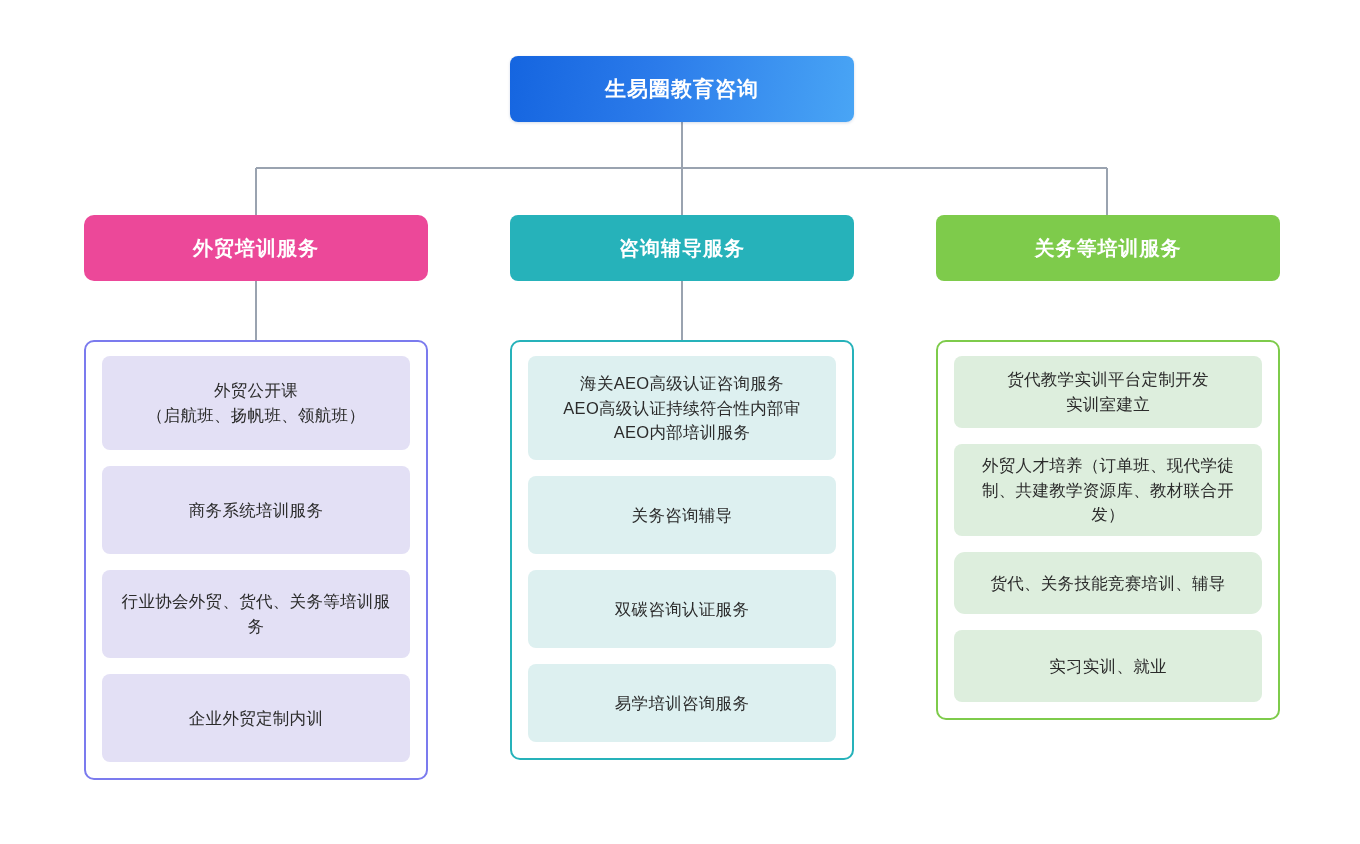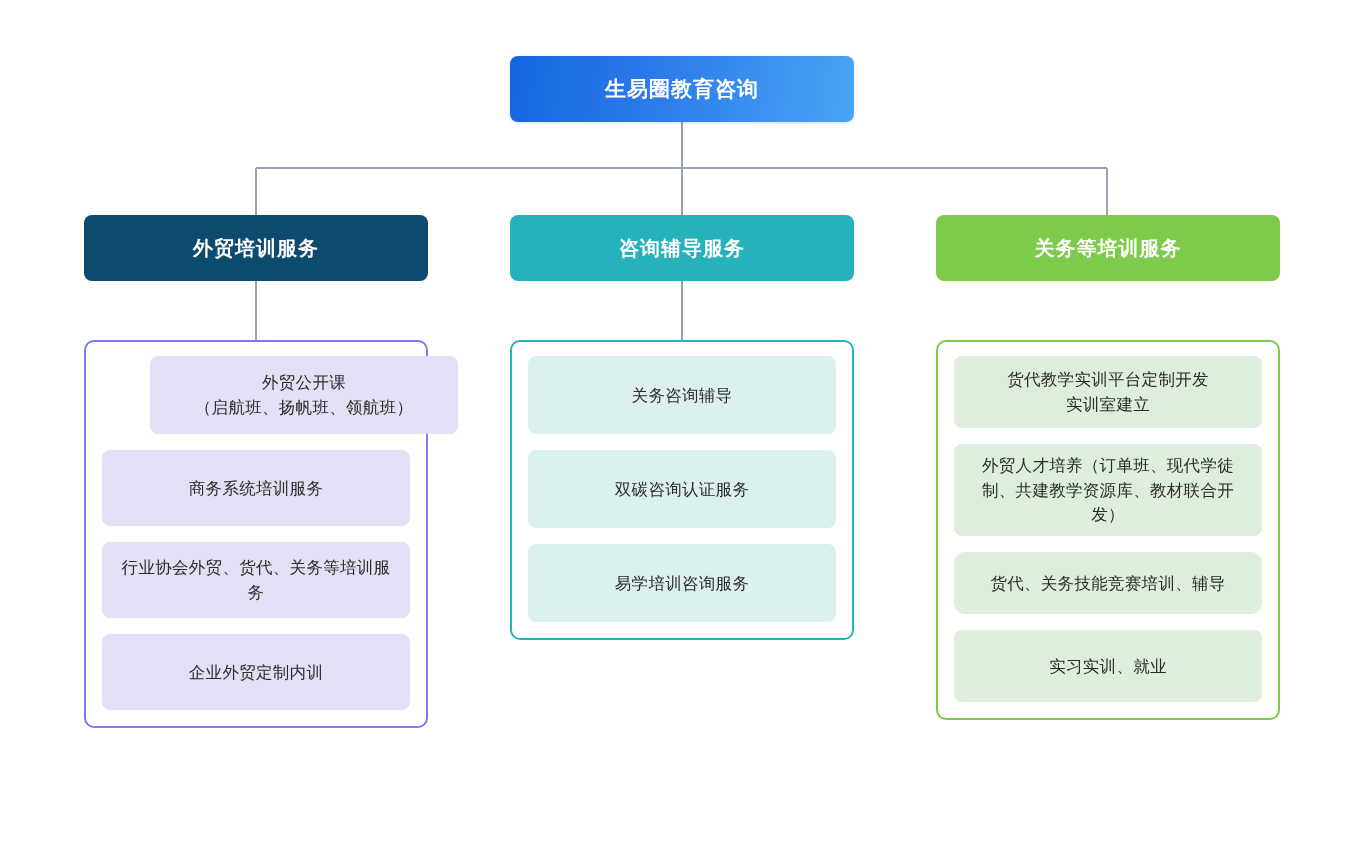--- a/index.html
+++ b/index.html
@@ -105,25 +105,25 @@
     font-size: 16.5px;
     line-height: 1.5;
     padding: 10px 12px;
     margin-bottom: 16px;
     letter-spacing: 0.3px;
   }
   .leaf-card:last-child { margin-bottom: 0; }
   .leaf-card .leaf-text { display: block; white-space: pre-line; }
 
   
-  #branch-col-0 .branch-header { background: #0c4a6e; }
+  #branch-col-0 .branch-header { background: #ec4899; border-radius: 10px; }
   #branch-col-0 .branch-body   { border-color: #7b7bee; }
   #branch-col-0 .leaf-card     { background: #e3e0f5; }
-  #branch-col-0 .leaf-card.h1  { height: 78px; margin-left: 48px; }
-  #branch-col-0 .leaf-card.h2  { height: 76px; }
+  #branch-col-0 .leaf-card.h1  { height: 94px; }
+  #branch-col-0 .leaf-card.h2  { height: 88px; }
 
   
   #branch-col-1 .branch-header { background: #26b2ba; }
   #branch-col-1 .branch-body   { border-color: #26b2ba; }
   #branch-col-1 .leaf-card     { background: #ddf0f0; }
   #branch-col-1 .leaf-card.h1  { height: 104px; }
   #branch-col-1 .leaf-card.h2  { height: 78px; }
 
   
   #branch-col-2 .branch-header { background: #7ecb4b; }
@@ -178,20 +178,25 @@
         <span class="leaf-text">企业外贸定制内训</span>
       </div>
     </div>
   </div>
 
   <div class="branch-column" id="branch-col-1">
     <div class="branch-header">
       <span class="node-title">咨询辅导服务</span>
     </div>
     <div class="branch-body">
+      <div class="leaf-card h1">
+        <span class="leaf-text">海关AEO高级认证咨询服务
+AEO高级认证持续符合性内部审
+AEO内部培训服务</span>
+      </div>
       <div class="leaf-card h2">
         <span class="leaf-text">关务咨询辅导</span>
       </div>
       <div class="leaf-card h2">
         <span class="leaf-text">双碳咨询认证服务</span>
       </div>
       <div class="leaf-card h2">
         <span class="leaf-text">易学培训咨询服务</span>
       </div>
     </div>

